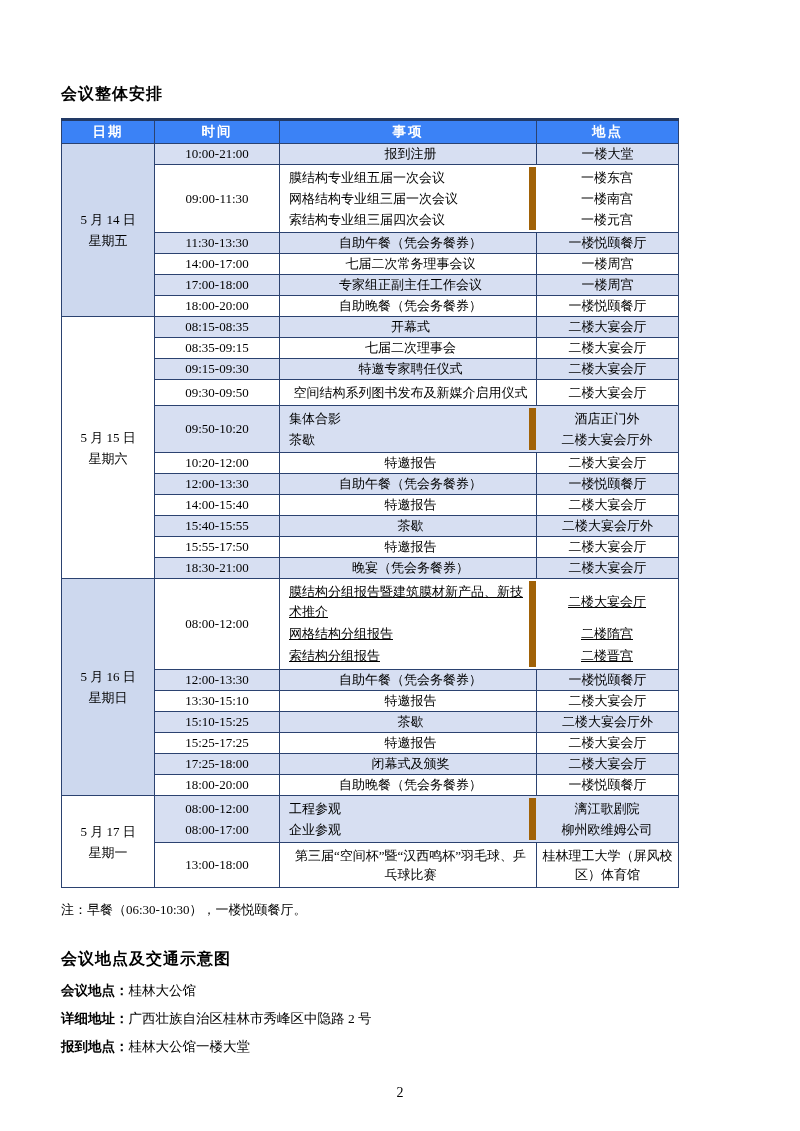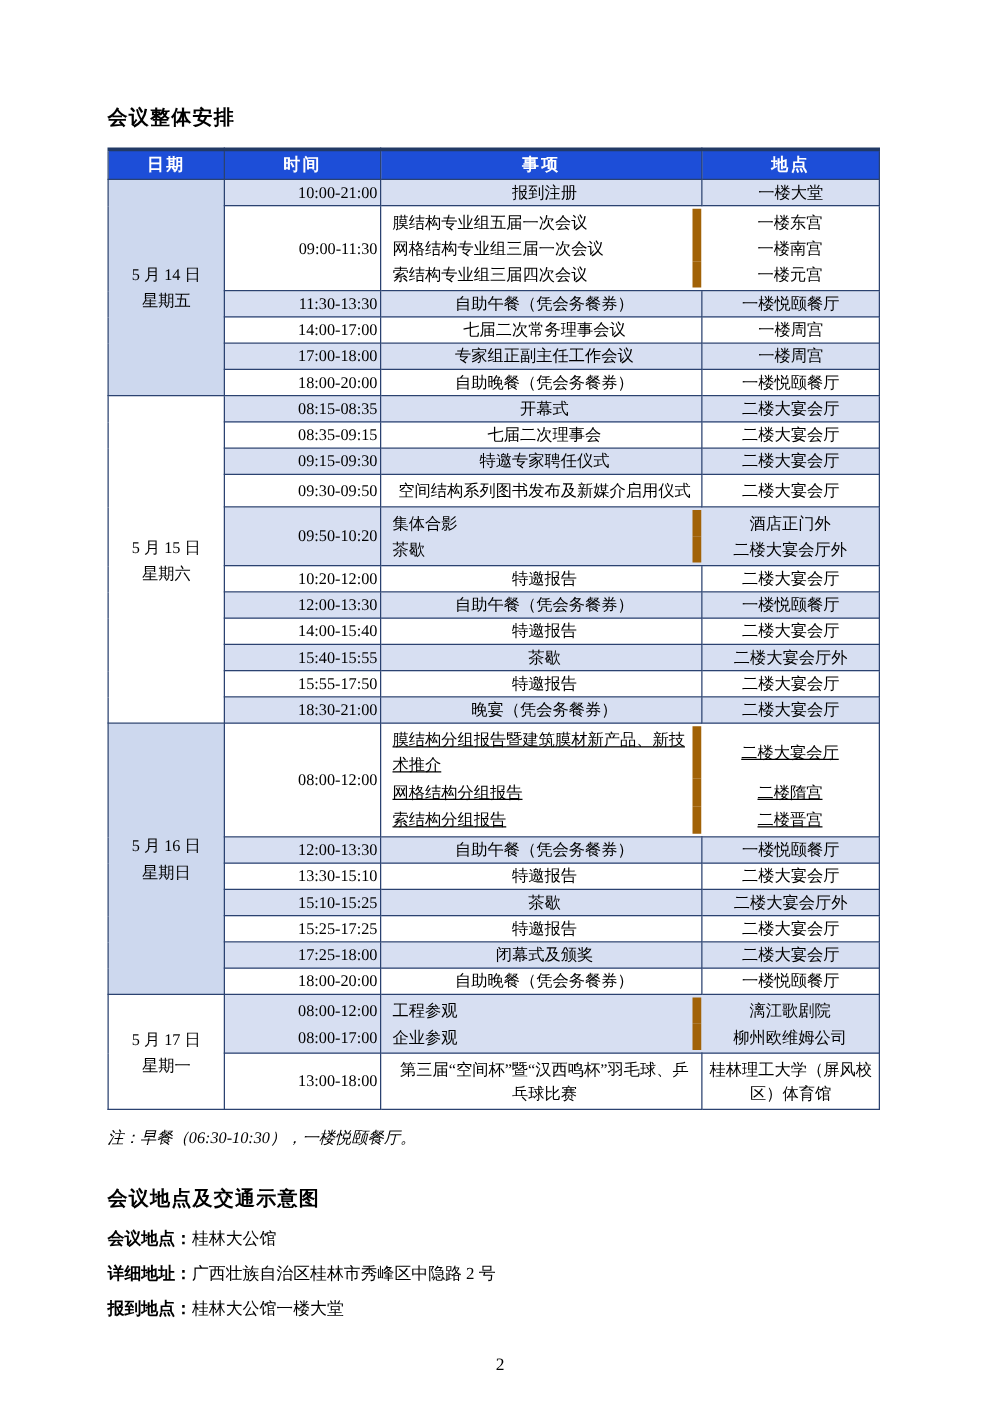--- a/index.html
+++ b/index.html
@@ -2,47 +2,47 @@
 <html><head>
 <meta charset="utf-8">
 <style>
   * { box-sizing: border-box; }
   html,body { margin:0; padding:0; background:#ffffff; }
   .page {
     position:relative; width:800px; height:1131px; margin:0 auto;
     background:#ffffff; overflow:hidden;
     font-family:"Liberation Serif","DejaVu Serif",serif; color:#000;
   }
-  .content { position:absolute; left:86px; top:84px; width:622px; }
+  .content { position:absolute; left:61px; top:84px; width:622px; }
 
   h1.doc-title, h2.doc-title {
     font-family:"Liberation Sans","DejaVu Sans",sans-serif;
     font-weight:700; font-size:16px; color:#000;
     margin:0 0 13px 0; letter-spacing:1px;
   }
   h2.doc-title { margin-top:30px; margin-bottom:11px; }
 
   table.schedule {
     border-collapse:collapse; table-layout:fixed; width:617px;
     border:1px solid #2b4270; border-top:3px solid #223a66;
   }
   .schedule col.c-date { width:93px; }
   .schedule col.c-time { width:125px; }
   .schedule col.c-item { width:257px; }
   .schedule col.c-loc  { width:142px; }
 
   .schedule th, .schedule td { border:1px solid #2b4270; }
   .schedule th {
-    background:#1d4ed8; color:#ffffff;
+    background:#3b82f6; color:#ffffff;
     font-size:13.5px; font-weight:700; text-align:center;
     height:22px; padding:2px 0; letter-spacing:2px;
   }
   .schedule td { font-size:13px; vertical-align:middle; line-height:16px; }
 
-  td.t { text-align:right; padding:2px 2px; }
+  td.t { text-align:center; padding:2px 2px; }
   td.i { text-align:center;   padding:2px 4px 2px 9px; }
   td.l { text-align:center; padding:2px 2px; }
 
   tr.blue td.t, tr.blue td.i, tr.blue td.l, tr.blue td.pairs-cell { background:#d7dff2; }
 
   td.date-cell {
     text-align:center; line-height:21px; font-size:13px; padding:2px 0;margin-left:14px;
   }
   td.date-cell.dblue  { background:#cdd8ee; }
   td.date-cell.dwhite { background:#ffffff; }
@@ -59,21 +59,21 @@
     flex:1; padding:1px 2px;
     display:flex; align-items:center; justify-content:center;
     line-height:19px; text-align:center;
   }
   td.pairs-cell.roomy .pair { min-height:22px;text-decoration:underline; }
   td.pairs-cell.roomy .pair .pi, td.pairs-cell.roomy .pair .pl { line-height:20px; }
 
   td.wrap2 { line-height:19px; padding-top:3px; padding-bottom:3px;margin-top:48px; }
   td.t .tline { line-height:21px; }
 
-  p.note { margin:13px 0 0 0; font-size:13px; line-height:18px;font-style:italic; }
+  p.note { margin:13px 0 0 0; font-size:13px; line-height:18px; }
 
   p.info-line { margin:0 0 9px 0; font-size:13.5px; line-height:19px; }
   .info-label {
     font-family:"Liberation Sans","DejaVu Sans",sans-serif;
     font-weight:700; font-size:13.5px;
   }
   .info-value { font-size:13.5px; }
 
   .page-number {
     position:absolute; left:0; right:0; bottom:30px;

